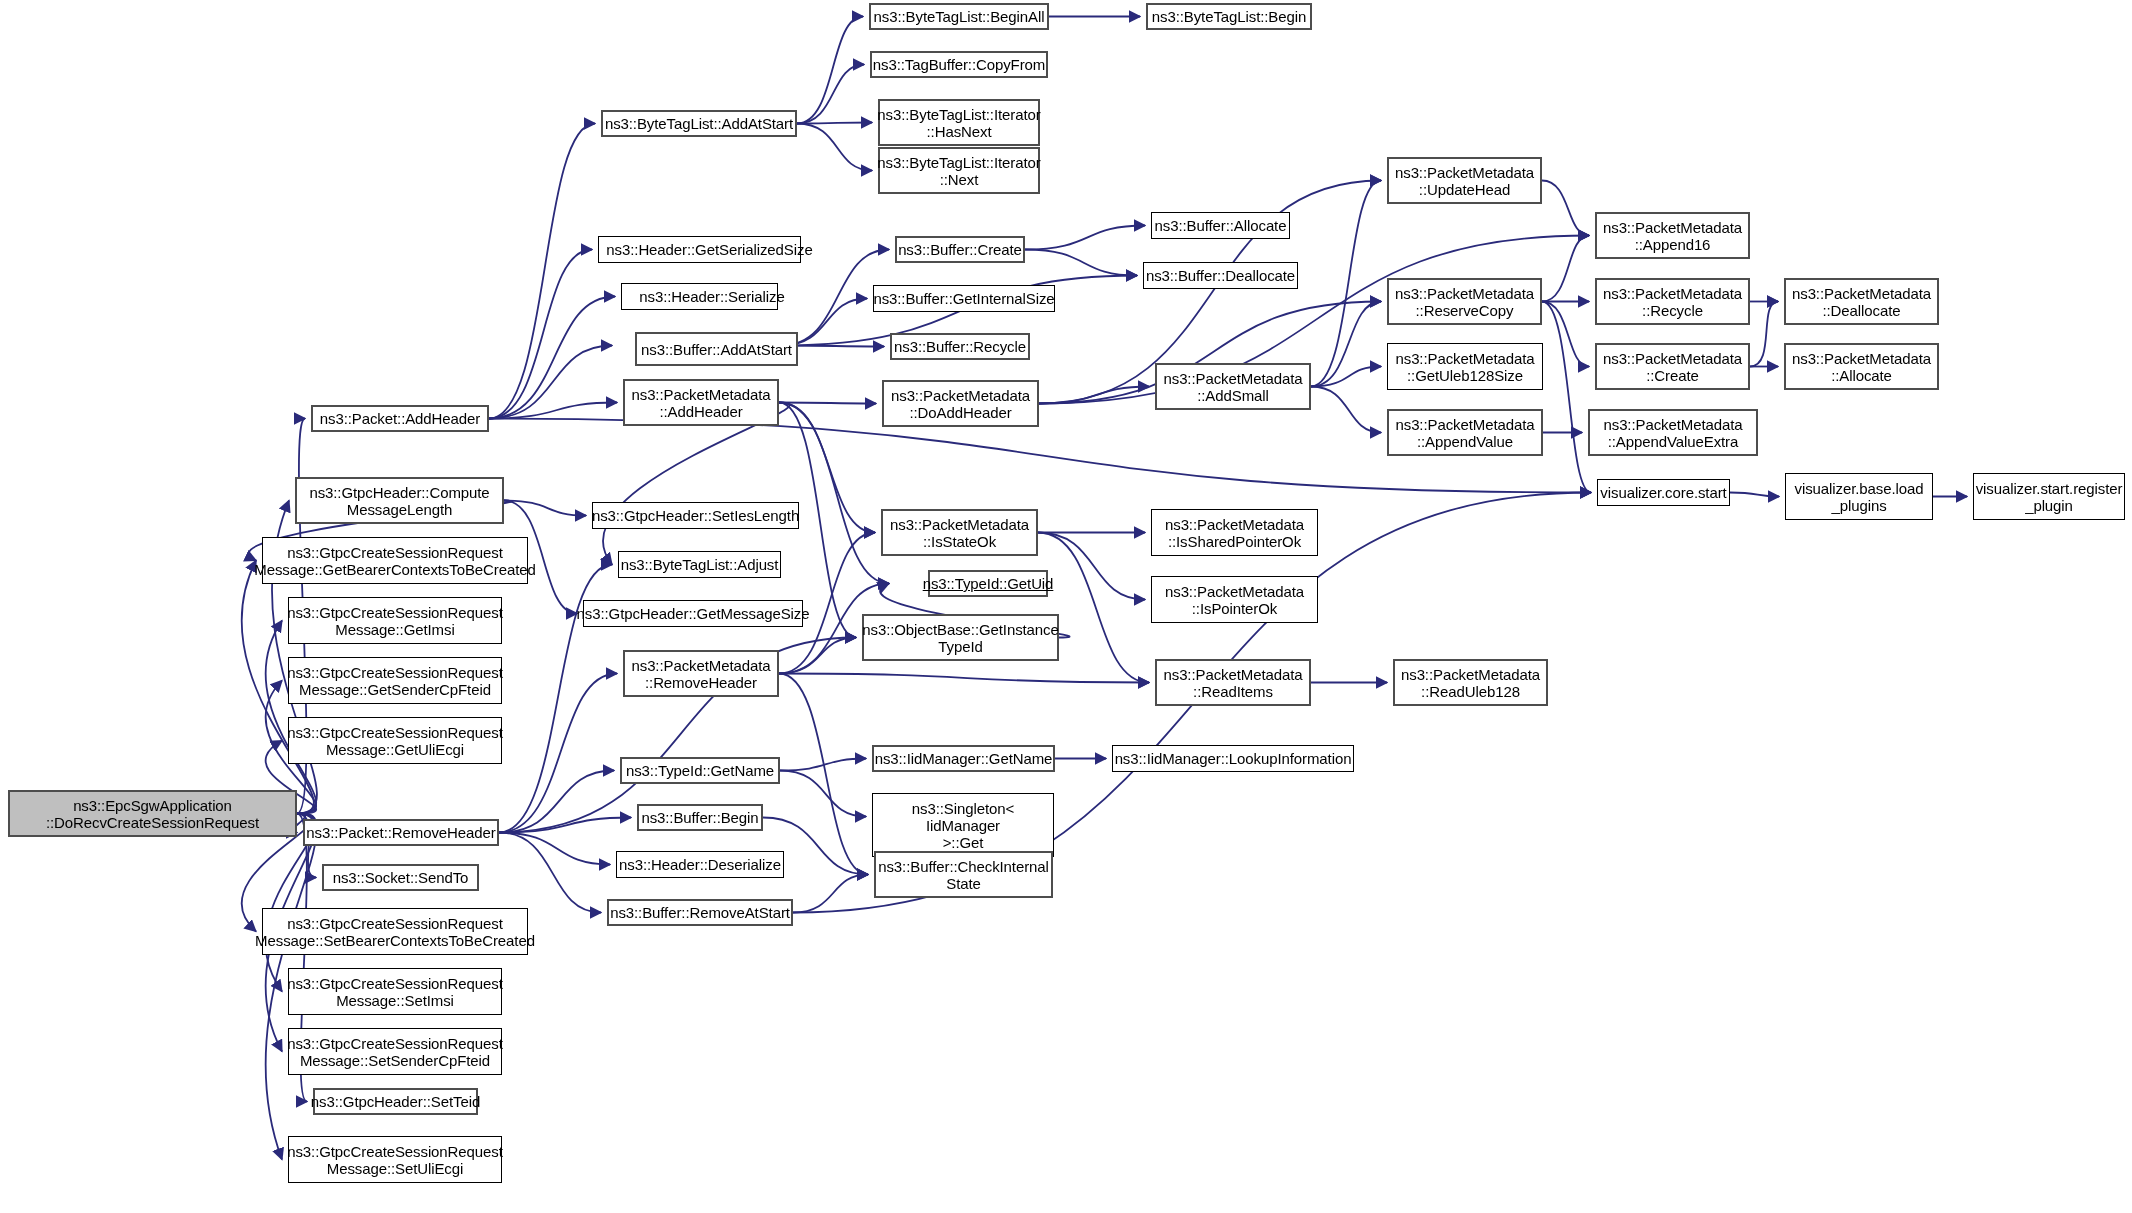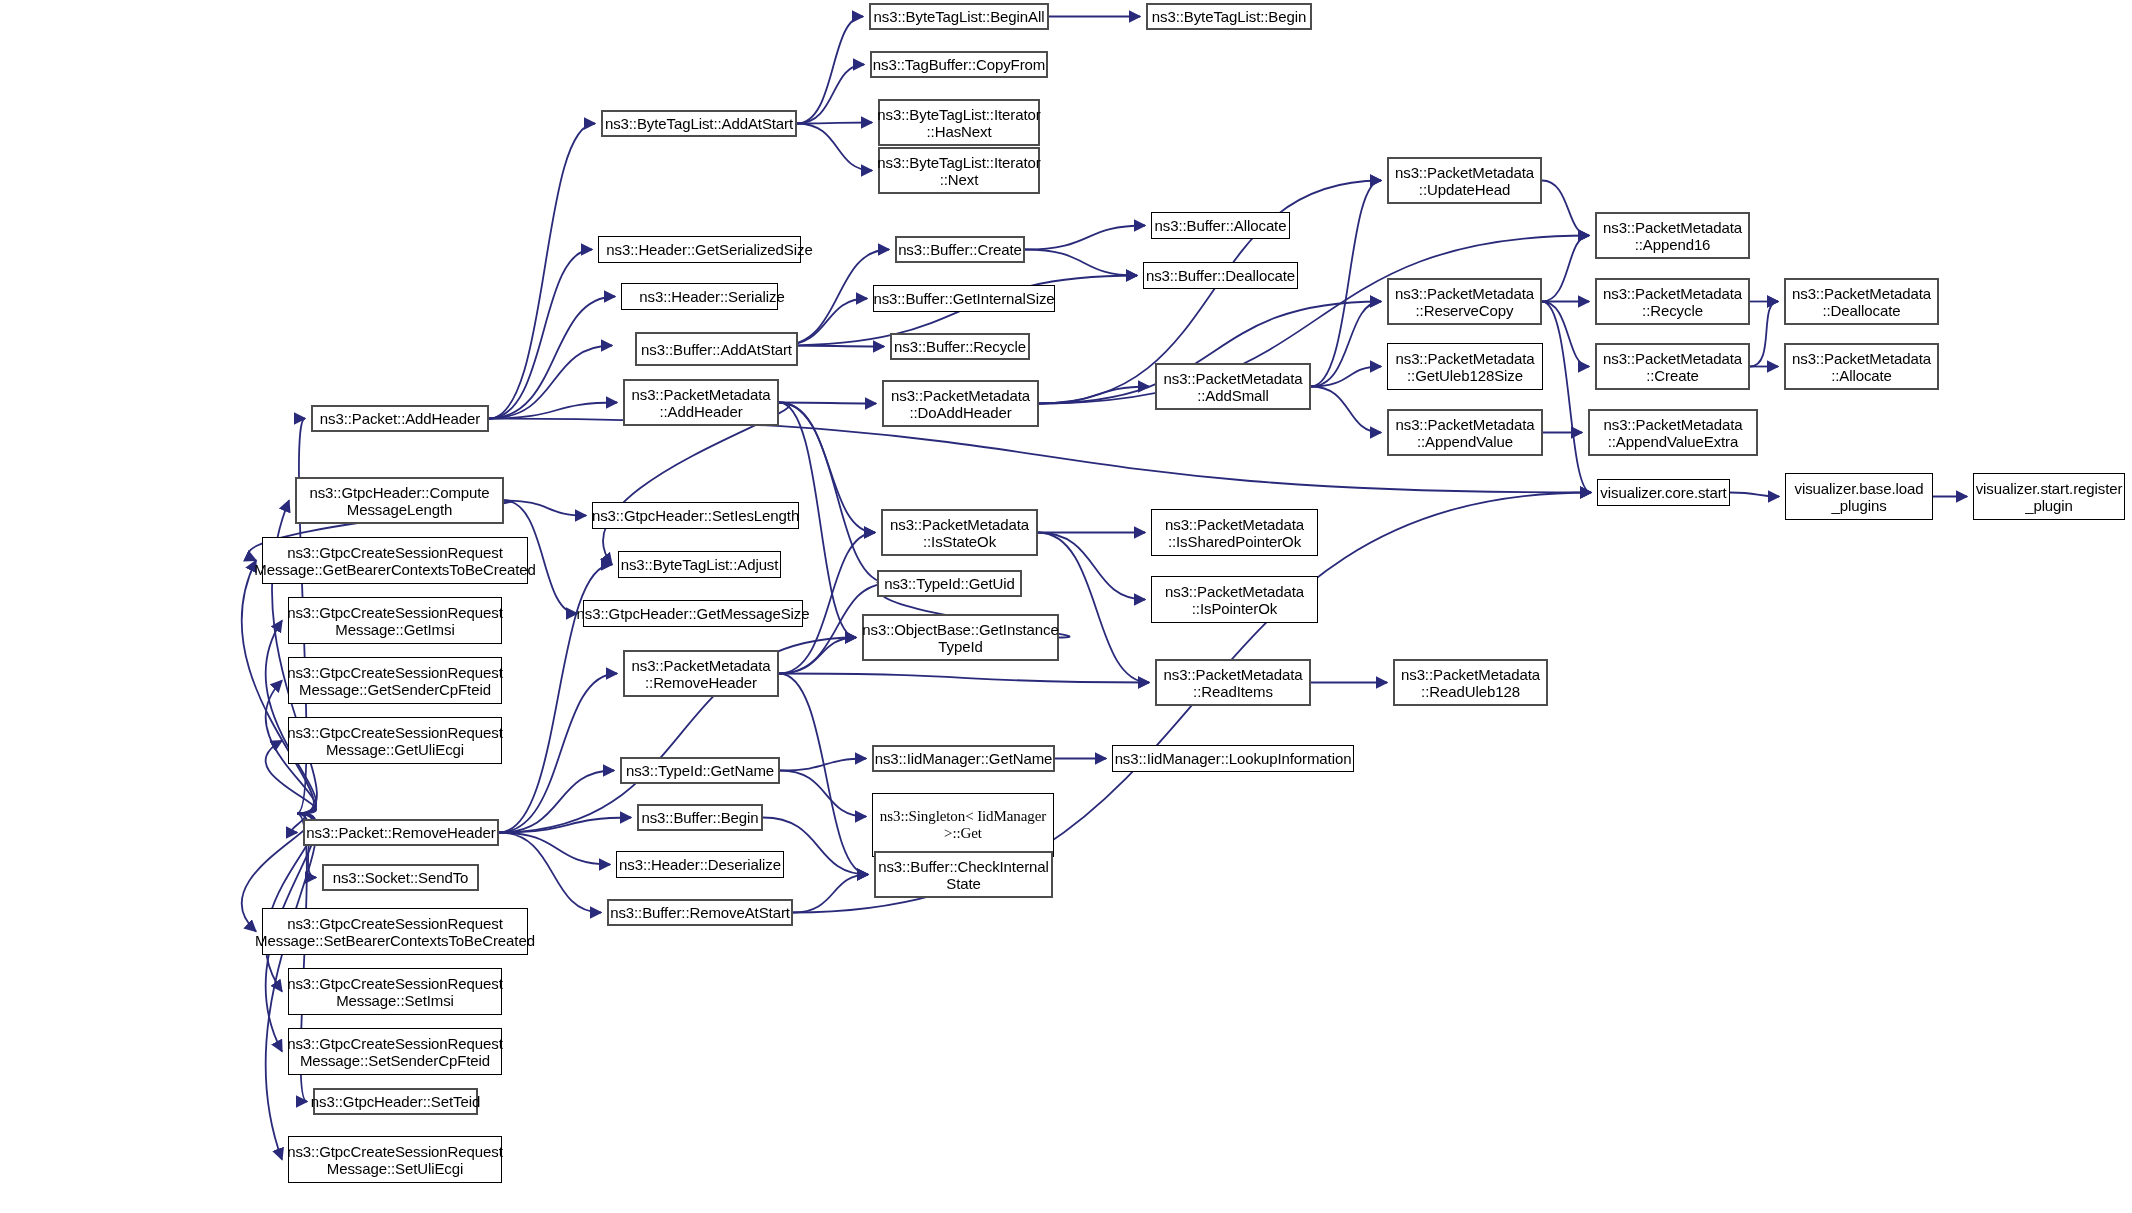--- a/index.html
+++ b/index.html
@@ -134,20 +134,22 @@
         <path d="M 1311 386.5 C 1352.8 386.5, 1345.2 301.5, 1381 301.5" marker-end="url(#arrow)"></path>
         <path d="M 1543 432.5 C 1569 432.5, 1562 432.5, 1582 432.5" marker-end="url(#arrow)"></path>
         <path d="M 1311 682.5 C 1356.1 682.5, 1347.9 682.5, 1387 682.5" marker-end="url(#arrow)"></path>
         <path d="M 1750 301.5 C 1776 301.5, 1758 301.5, 1778 301.5" marker-end="url(#arrow)"></path>
         <path d="M 1750 366.5 C 1776 366.5, 1758 301.5, 1778 301.5" marker-end="url(#arrow)"></path>
         <path d="M 1750 366.5 C 1776 366.5, 1758 366.5, 1778 366.5" marker-end="url(#arrow)"></path>
         <path d="M 1730 492.5 C 1760.25 492.5, 1754.75 496.5, 1779 496.5" marker-end="url(#arrow)"></path>
         <path d="M 1933 496.5 C 1959 496.5, 1947 496.5, 1967 496.5" marker-end="url(#arrow)"></path>
       </g>
   </svg>
+<div class="node root thick" style="left: 8px; top: 790px; width: 289px; height: 47px;"><span>ns3::EpcSgwApplication
+::DoRecvCreateSessionRequest</span></div>
     <div class="node thick" style="left: 311px; top: 405px; width: 178px; height: 27px;"><span>ns3::Packet::AddHeader</span></div>
     <div class="node thick" style="left: 295px; top: 477px; width: 209px; height: 47px;"><span>ns3::GtpcHeader::Compute
 MessageLength</span></div>
     <div class="node" style="left: 262px; top: 537px; width: 266px; height: 47px;"><span>ns3::GtpcCreateSessionRequest
 Message::GetBearerContextsToBeCreated</span></div>
     <div class="node" style="left: 288px; top: 597px; width: 214px; height: 47px;"><span>ns3::GtpcCreateSessionRequest
 Message::GetImsi</span></div>
     <div class="node" style="left: 288px; top: 657px; width: 214px; height: 47px;"><span>ns3::GtpcCreateSessionRequest
 Message::GetSenderCpFteid</span></div>
     <div class="node" style="left: 288px; top: 717px; width: 214px; height: 47px;"><span>ns3::GtpcCreateSessionRequest
@@ -184,25 +186,25 @@
 ::HasNext</span></div>
     <div class="node thick" style="left: 878px; top: 147px; width: 162px; height: 47px;"><span>ns3::ByteTagList::Iterator
 ::Next</span></div>
     <div class="node thick" style="left: 895px; top: 236px; width: 130px; height: 27px;"><span>ns3::Buffer::Create</span></div>
     <div class="node" style="left: 873px; top: 285px; width: 182px; height: 27px;"><span>ns3::Buffer::GetInternalSize</span></div>
     <div class="node thick" style="left: 890px; top: 333px; width: 140px; height: 27px;"><span>ns3::Buffer::Recycle</span></div>
     <div class="node thick" style="left: 882px; top: 380px; width: 157px; height: 47px;"><span>ns3::PacketMetadata
 ::DoAddHeader</span></div>
     <div class="node thick" style="left: 881px; top: 509px; width: 157px; height: 47px;"><span>ns3::PacketMetadata
 ::IsStateOk</span></div>
-    <div class="node thick" style="left: 877px; top: 570px; width: 145px; height: 27px;"><span>ns3::TypeId::GetUid</span></div>
+    <div class="node thick" style="left: 928px; top: 570px; width: 120px; height: 27px; text-decoration: underline;"><span>ns3::TypeId::GetUid</span></div>
     <div class="node thick" style="left: 862px; top: 614px; width: 197px; height: 47px;"><span>ns3::ObjectBase::GetInstance
 TypeId</span></div>
     <div class="node thick" style="left: 872px; top: 745px; width: 183px; height: 27px;"><span>ns3::IidManager::GetName</span></div>
-    <div class="node" style="left: 872px; top: 793px; width: 182px; height: 64px; font-family: Liberation Serif, serif;"><span>ns3::Singleton&lt; IidManager
+    <div class="node" style="left: 872px; top: 793px; width: 182px; height: 64px;"><span>ns3::Singleton&lt; IidManager
 &gt;::Get</span></div>
     <div class="node thick" style="left: 874px; top: 851px; width: 179px; height: 47px;"><span>ns3::Buffer::CheckInternal
 State</span></div>
     <div class="node thick" style="left: 1387px; top: 157px; width: 155px; height: 47px;"><span>ns3::PacketMetadata
 ::UpdateHead</span></div>
     <div class="node" style="left: 1151px; top: 212px; width: 139px; height: 27px;"><span>ns3::Buffer::Allocate</span></div>
     <div class="node" style="left: 1143px; top: 262px; width: 155px; height: 27px;"><span>ns3::Buffer::Deallocate</span></div>
     <div class="node thick" style="left: 1387px; top: 278px; width: 155px; height: 47px;"><span>ns3::PacketMetadata
 ::ReserveCopy</span></div>
     <div class="node thick" style="left: 1155px; top: 363px; width: 156px; height: 47px;"><span>ns3::PacketMetadata

